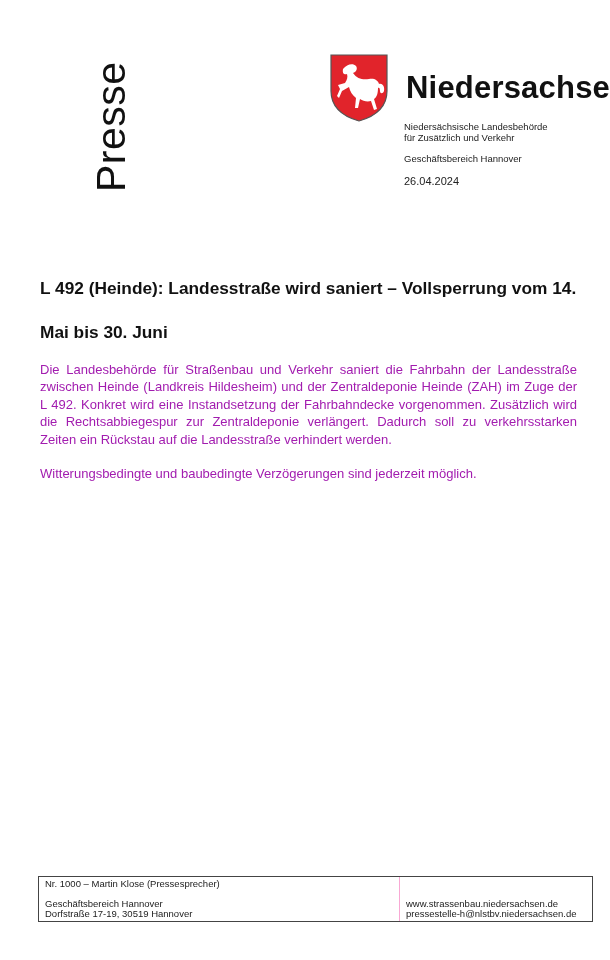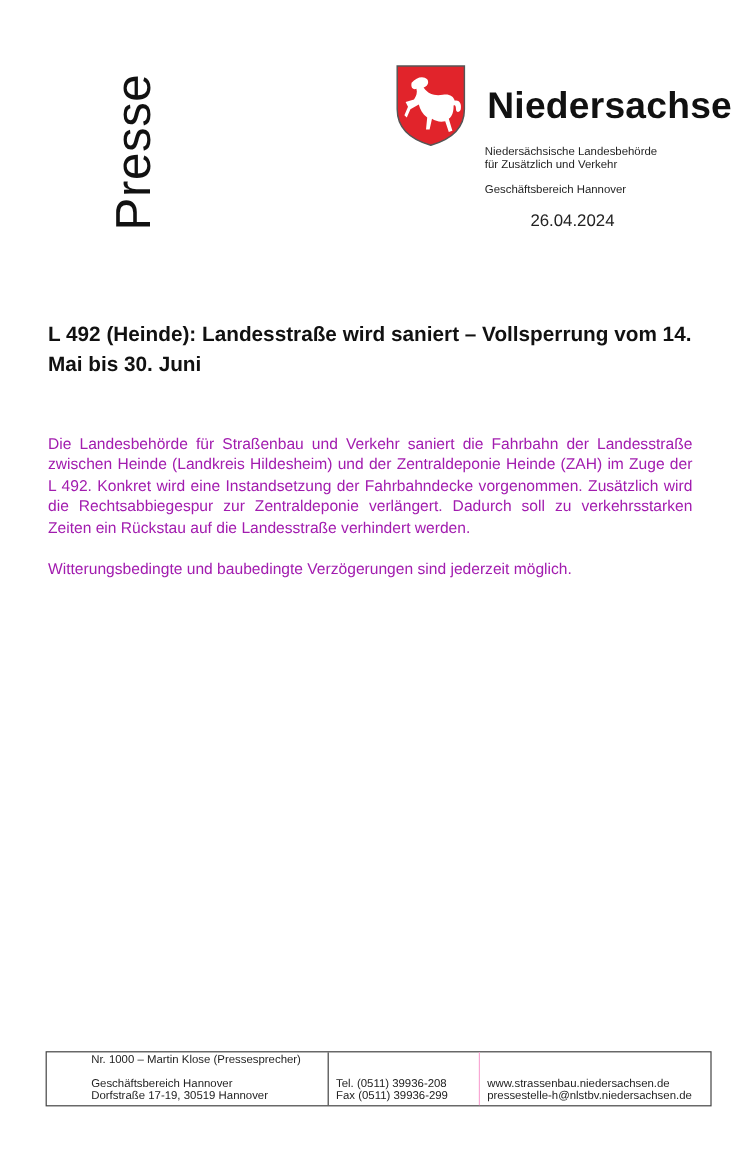--- a/index.html
+++ b/index.html
@@ -6,27 +6,27 @@
   body { width:610px; height:960px; position:relative; overflow:hidden;
          font-family:"Liberation Sans", sans-serif; color:#111; }
   .presse { position:absolute; left:50px; top:56px; width:46px; height:136px; }
   .presse span { position:absolute; left:0; top:0; transform-origin:0 0;
                  transform: translate(41px,136px) rotate(-90deg);
                  font-size:41px; letter-spacing:0.5px; white-space:nowrap; color:#111; line-height:1; }
   .crest { position:absolute; left:329px; top:53px; width:60px; height:70px; }
   .brand { position:absolute; left:406px; top:70px; font-size:31px; font-weight:bold; color:#111; letter-spacing:0.2px; }
   .agency { position:absolute; left:404px; top:121px; font-size:9.5px; line-height:11px; color:#222; }
   .division { position:absolute; left:404px; top:153px; font-size:9.5px; color:#222; }
-  .date { position:absolute; left:404px; top:175px; font-size:14px; color:#222;margin-left:38px; }
-  .title { position:absolute; left:40px; top:266px; width:540px; font-size:17.3px; font-weight:bold; line-height:25px; color:#111; margin:0; }
+  .date { position:absolute; left:404px; top:175px; font-size:11px; color:#222; }
+  .title { position:absolute; left:40px; top:266px; width:540px; font-size:17.3px; font-weight:bold; line-height:44px; color:#111; margin:0; }
   .body { position:absolute; left:40px; top:361px; width:537px; font-size:13px; line-height:17.4px; color:#a21caf; text-align:justify; }
   .body p { margin:0 0 17.4px 0; }
   .footer { position:absolute; left:38px; top:876px; width:553px; height:44px; border:1px solid #444; font-size:9.5px; line-height:10.5px; color:#222; }
   .footer .col { position:absolute; top:0; height:44px; }
-  .footer .c1 { left:6px; width:232px;margin-left:31px; }
+  .footer .c1 { left:6px; width:232px; }
   .footer .c2 { left:234px; width:125px; border-left:1px solid #444; padding-left:6px; }
   .footer .c3 { left:360px; width:190px; border-left:1px solid #f9a8d4; padding-left:6px; }
   .footer .top { position:absolute; top:2px; white-space:nowrap; }
   .footer .l1 { position:absolute; top:22px; white-space:nowrap; }
   .footer .l2 { position:absolute; top:32px; white-space:nowrap; }
 </style>
 </head>
 <body>
 
 <div class="presse">
@@ -53,21 +53,17 @@
   <p>Die Landesbehörde für Straßenbau und Verkehr saniert die Fahrbahn der Landesstraße zwischen Heinde (Landkreis Hildesheim) und der Zentraldeponie Heinde (ZAH) im Zuge der L 492. Konkret wird eine Instandsetzung der Fahrbahndecke vorgenommen. Zusätzlich wird die Rechtsabbiegespur zur Zentraldeponie verlängert. Dadurch soll zu verkehrsstarken Zeiten ein Rückstau auf die Landesstraße verhindert werden.</p>
   <p>Witterungsbedingte und baubedingte Verzögerungen sind jederzeit möglich.</p>
 </div>
 
 <div class="footer">
   <div class="col c1">
     <div class="top">Nr. 1000 – Martin Klose (Pressesprecher)</div>
     <div class="l1">Geschäftsbereich Hannover</div>
     <div class="l2">Dorfstraße 17-19, 30519 Hannover</div>
   </div>
-  <div class="col c2">
-    <div class="l1">Tel. (0511) 39936-208</div>
-    <div class="l2">Fax (0511) 39936-299</div>
-  </div>
   <div class="col c3">
     <div class="l1">www.strassenbau.niedersachsen.de</div>
     <div class="l2">pressestelle-h@nlstbv.niedersachsen.de</div>
   </div>
 </div>
 
 </body></html>

